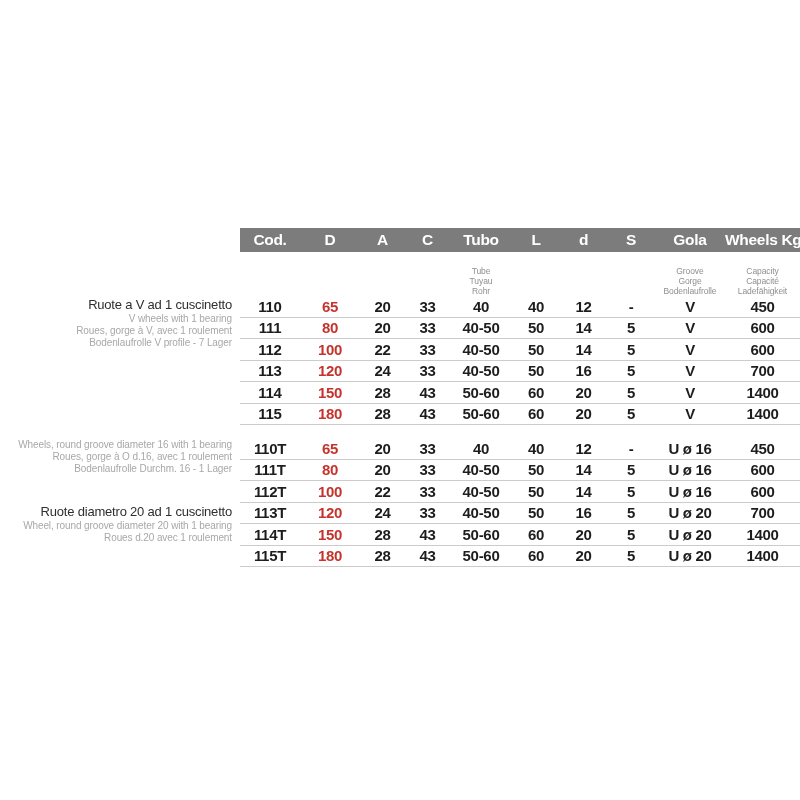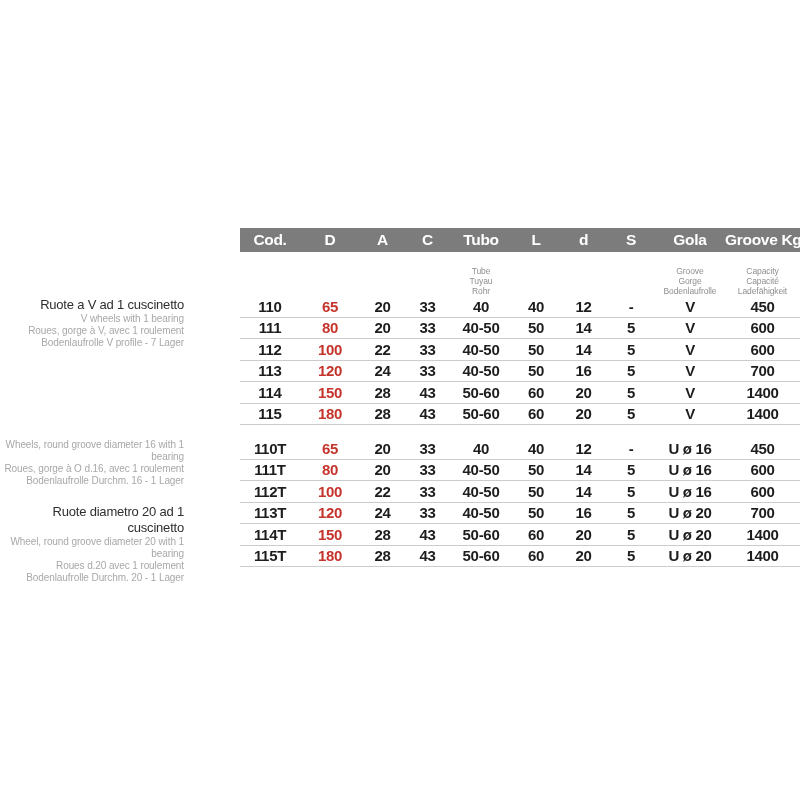--- a/index.html
+++ b/index.html
@@ -18,21 +18,21 @@
     margin-left:240px;background:var(--header-bg,#7c7c7c);
     height:24px;align-items:center;
   }
   .hcell{
     color:var(--header-text,#fff);font-weight:bold;font-size:15.5px;
     text-align:center;white-space:nowrap;letter-spacing:-0.3px;
   }
   .sub{margin-left:240px;padding-top:3px;height:30px;margin-top:11px;}
   .scell{text-align:center;}
   .sline{font-size:8.5px;line-height:10px;color:var(--sub-text,#8f8f8f);letter-spacing:-0.1px;}
-  .group{display:flex;gap:48px;}
+  .group{display:flex;}
   #groups .group.g1{margin-top:13px;}
   #groups .group.g2{}
   .labels{
     width:240px;box-sizing:border-box;padding-right:8px;padding-top:1px;
     text-align:right;
   }
   .gtitle{font-size:13px;line-height:16px;color:#2e2e2e;letter-spacing:-0.2px;}
   .gsub{font-size:10px;line-height:12px;color:#a8a8a8;letter-spacing:-0.1px;}
   .rows{width:560px;}
   .drow{
@@ -53,21 +53,21 @@
     <div class="grid header" id="hdr">
         <div class="hcell">Cod.</div>
         <div class="hcell">D</div>
         <div class="hcell">A</div>
         <div class="hcell">C</div>
         <div class="hcell">Tubo</div>
         <div class="hcell">L</div>
         <div class="hcell">d</div>
         <div class="hcell">S</div>
         <div class="hcell">Gola</div>
-        <div class="hcell">Groove Kg</div>
+        <div class="hcell">Wheels Kg</div>
       </div>
     <div class="grid sub" id="subhdr">
         <div class="scell"></div>
         <div class="scell"></div>
         <div class="scell"></div>
         <div class="scell"></div>
         <div class="scell">
           <div class="sline">Tube</div>
           <div class="sline">Tuyau</div>
           <div class="sline">Rohr</div>
@@ -212,21 +212,20 @@
               <div class="dcell">U ø 16</div>
               <div class="dcell">600</div>
             </div>
           </div>
         </div>
         <div class="group g2">
           <div class="labels">
             <div class="gtitle">Ruote diametro 20 ad 1 cuscinetto</div>
             <div class="gsub">Wheel, round groove diameter 20 with 1 bearing</div>
             <div class="gsub">Roues d.20 avec 1 roulement</div>
-            <div class="gsub">Bodenlaufrolle Durchm. 20 - 1 Lager</div>
           </div>
           <div class="rows">
             <div class="grid drow">
               <div class="dcell">113T</div>
               <div class="dcell red">120</div>
               <div class="dcell">24</div>
               <div class="dcell">33</div>
               <div class="dcell">40-50</div>
               <div class="dcell">50</div>
               <div class="dcell">16</div>

